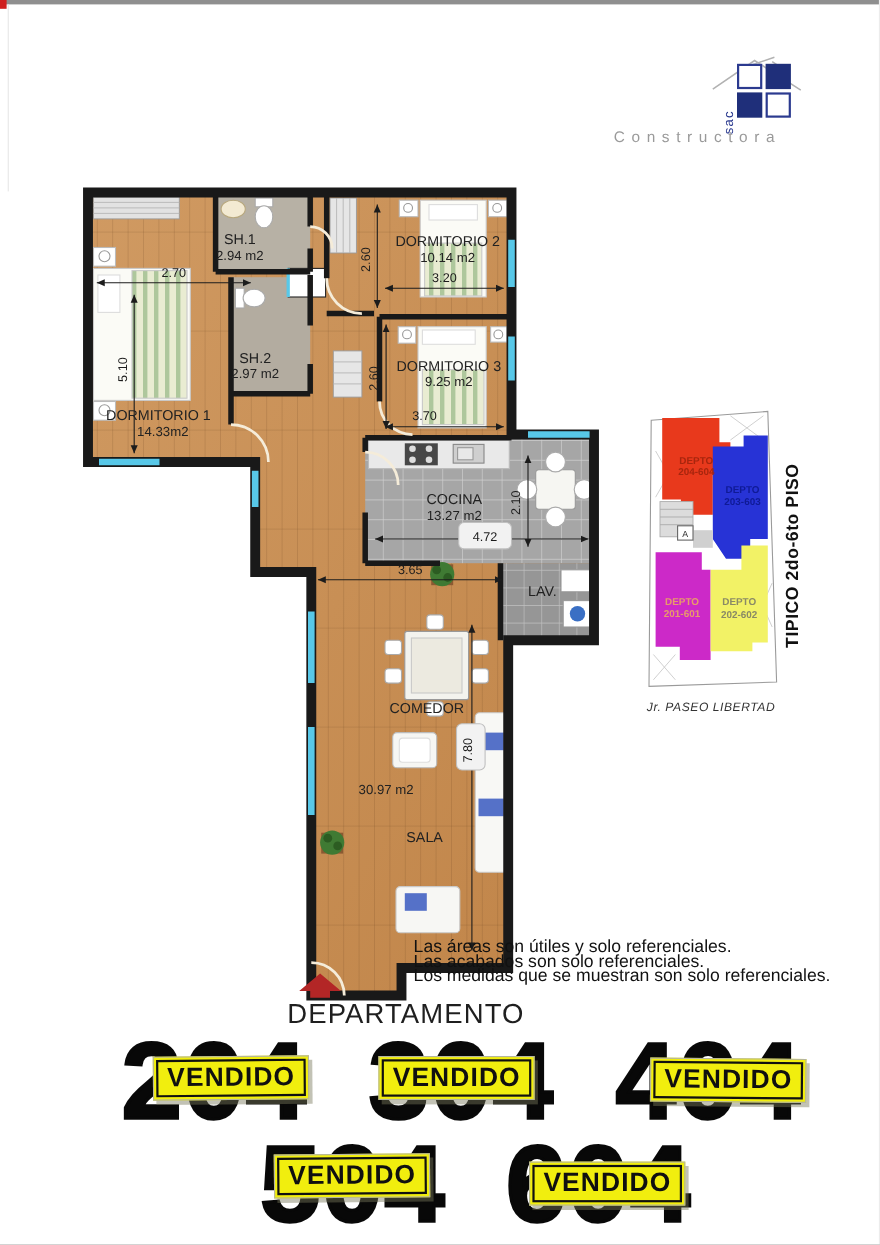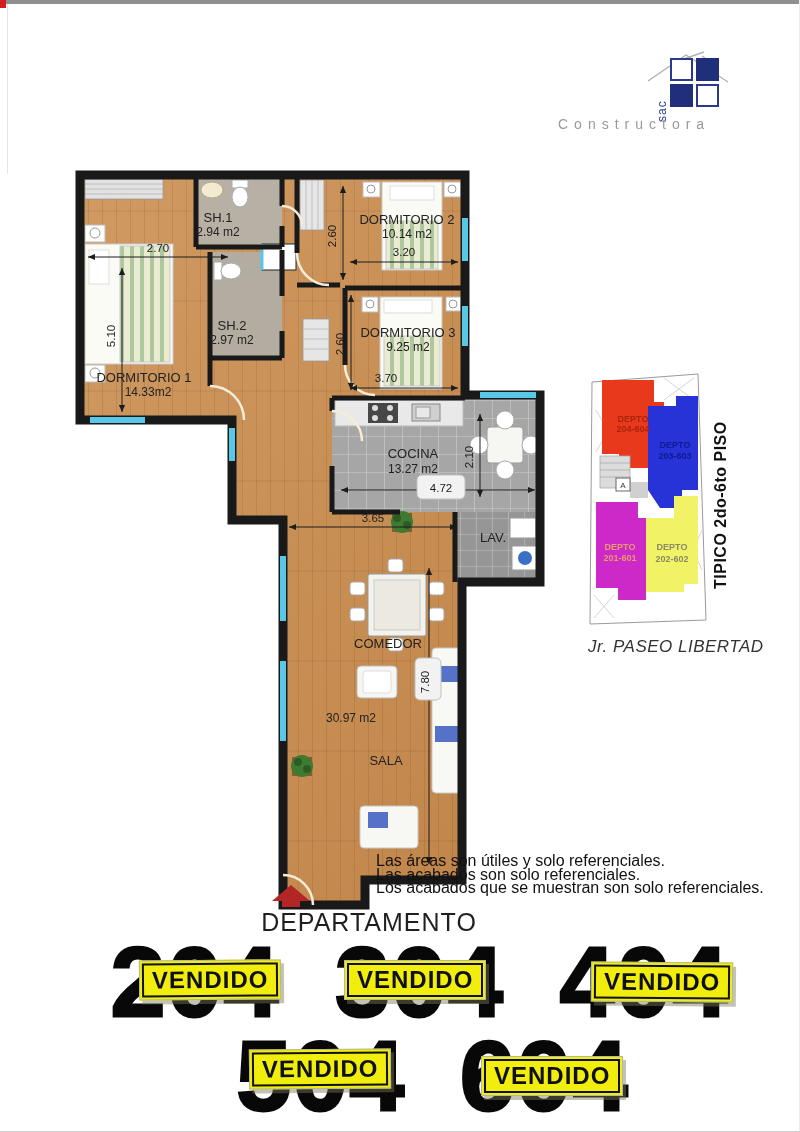--- a/index.html
+++ b/index.html
@@ -22,21 +22,21 @@
       grid-template-columns:23px 23px;grid-template-rows:23px 23px;gap:3px;}
   #logo .sq{width:23px;height:23px;box-sizing:border-box;}
   #logo .sq.outline{border:2px solid #2b3a8f;background:#fff;}
   #logo .sq.fill{background:#1f2f7a;}
   #logo .tagline{position:absolute;left:2px;top:64px;font-size:14px;color:#9a9a9a;
       letter-spacing:6px;}
   
   #tipico{left:705px;top:380px;width:32px;height:250px;display:flex;align-items:center;
       justify-content:center;writing-mode:vertical-rl;transform:rotate(180deg);
       font-size:16px;font-weight:bold;color:#111;letter-spacing:0.5px;}
-  #street{left:588px;top:637px;font-size:17px;font-style:italic;color:#333;letter-spacing:0.5px;}
+  #street{left:588px;top:637px;font-size:11px;font-style:italic;color:#333;letter-spacing:0.5px;}
   
   #disclaimer{left:376px;top:854px;font-size:16px;line-height:13.5px;color:#111;}
   #title{left:0;top:908px;width:708px;box-sizing:border-box;padding-left:30px;
       text-align:center;font-size:25px;color:#1f1f1f;letter-spacing:1px;}
   
   .numrow{display:flex;justify-content:center;line-height:0.95;
       font-weight:bold;font-size:98px;color:#080808;-webkit-text-stroke:3px #080808;
       letter-spacing:2px;}
   #row1{left:20px;top:936px;width:800px;gap:55px;}
   #row2{left:33px;top:1030px;width:800px;gap:54px;}
@@ -286,21 +286,21 @@
   <text class="kp-label" x="86" y="180" text-anchor="middle" fill="#8a8a66">DEPTO</text>
   <text class="kp-label" x="86" y="192" text-anchor="middle" fill="#8a8a66">202-602</text>
 </svg>
 
 <div class="abs" id="tipico">TIPICO 2do-6to PISO</div>
 <div class="abs" id="street">Jr. PASEO LIBERTAD</div>
 
 <div class="abs" id="disclaimer">
   <span style="display:block">Las áreas son útiles y solo referenciales.</span>
   <span style="display:block">Las acabados son solo referenciales.</span>
-  <span style="display:block">Los acabados que se muestran son solo referenciales.</span>
+  <span style="display:block">Los medidas que se muestran son solo referenciales.</span>
 </div>
 
 <div class="abs" id="title">DEPARTAMENTO</div>
 
 <div class="abs numrow" id="row1">
   <span>204</span>
   <span>304</span>
   <span>404</span>
 </div>
 <div class="abs numrow" id="row2">

